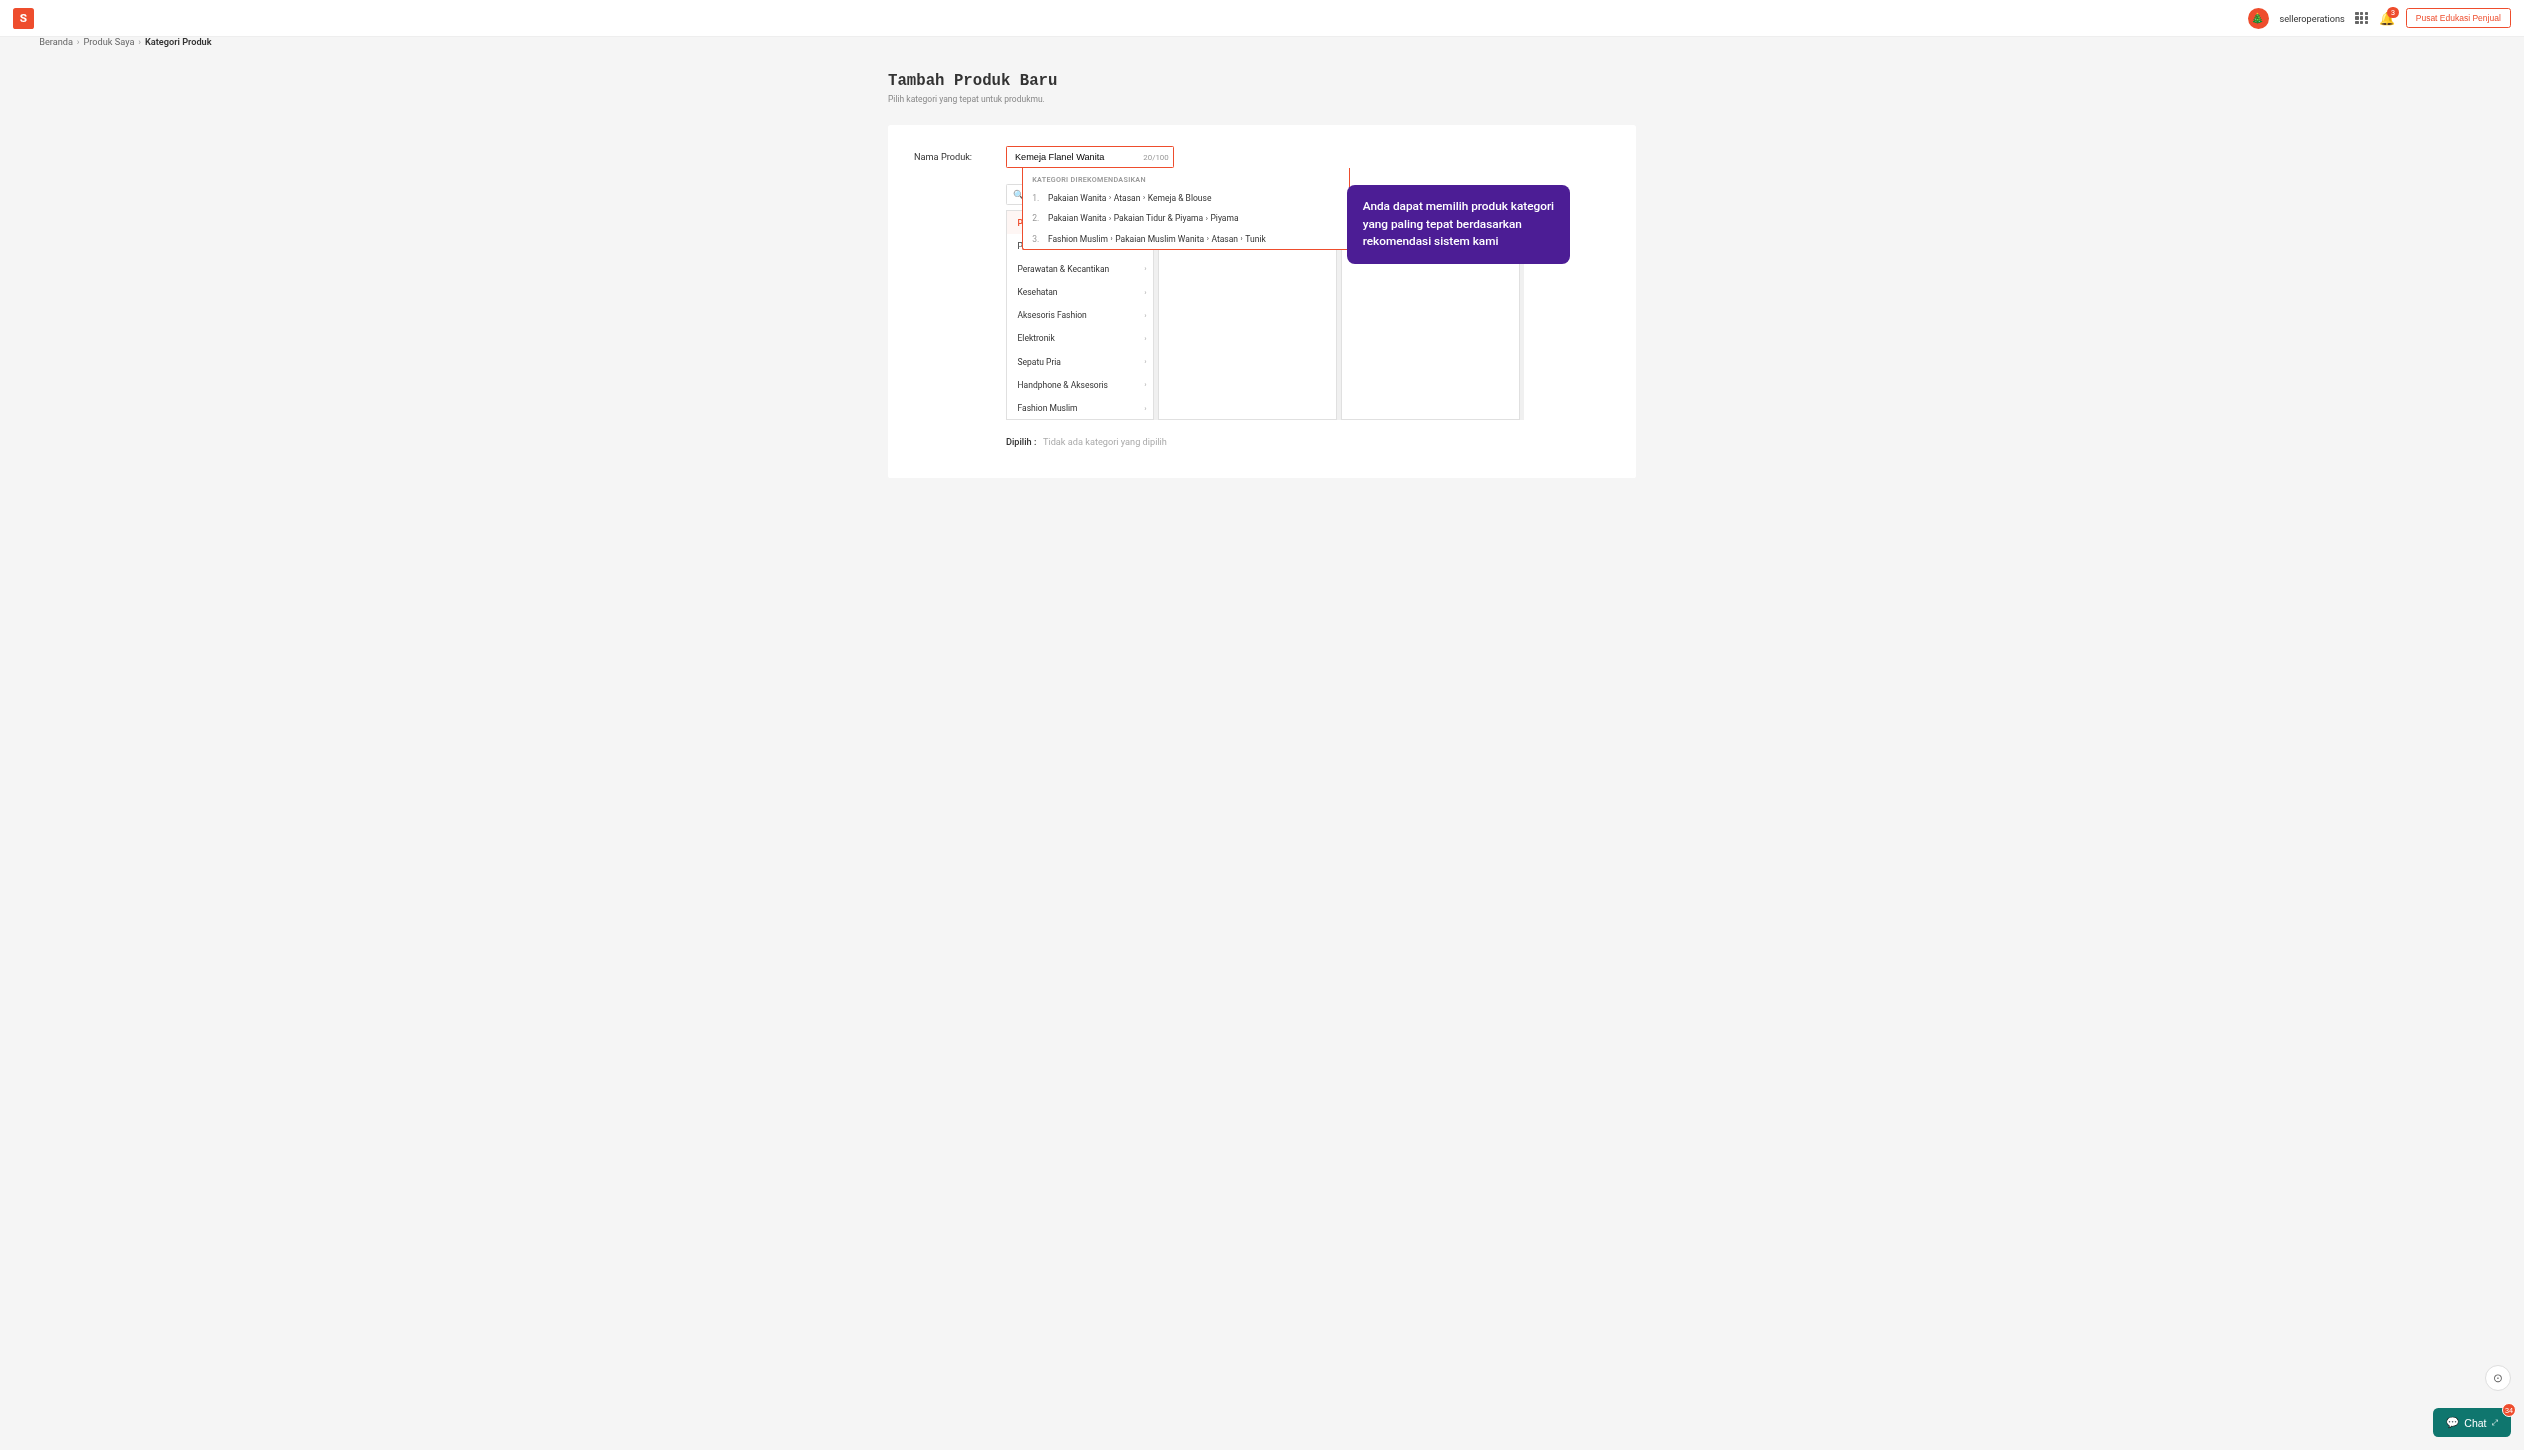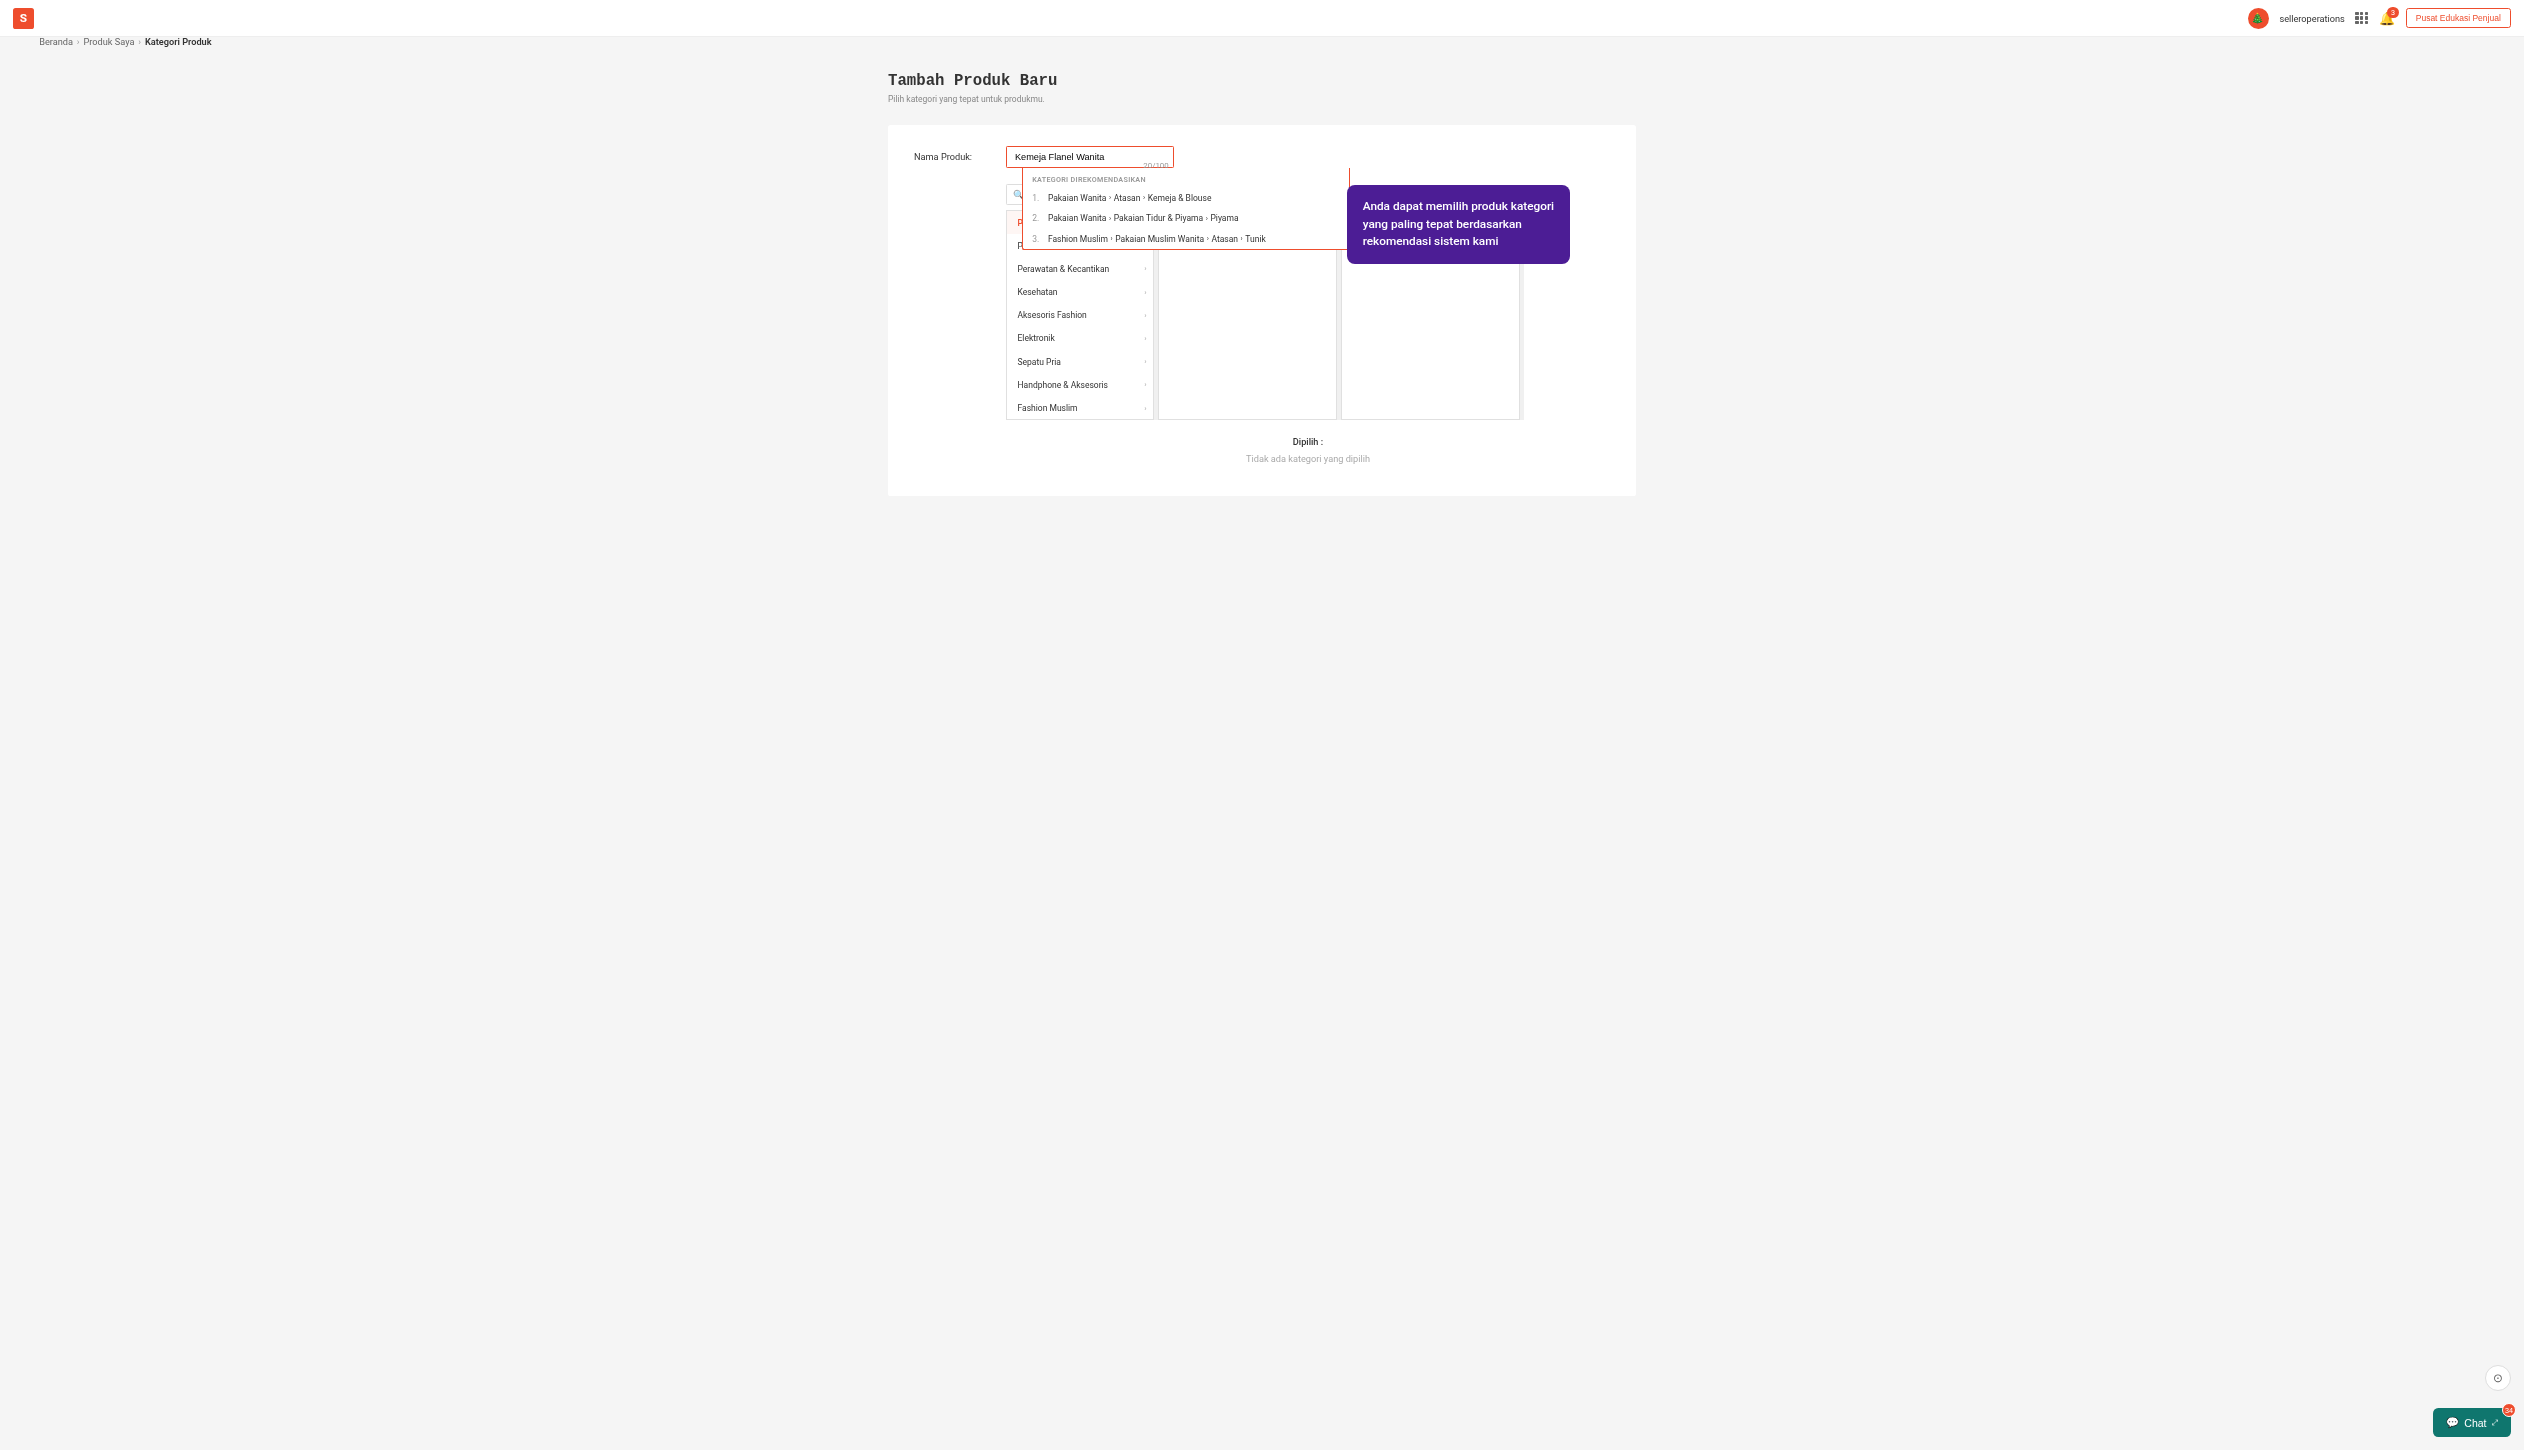--- a/index.html
+++ b/index.html
@@ -179,21 +179,20 @@
       outline: none;
     }
 
     .char-count {
       position: absolute;
       right: 5.2px;
       top: 50%;
       transform: translateY(-50%);
       font-size: 7.9px;
       color: #999;
-      margin-top: 8px;
     }
 
     
     .suggestions-dropdown {
       position: absolute;
       top: 100%;
       left: 16px;
       width: 328px;
       background: white;
       border: 1.3px solid #ee4d2d;
@@ -316,21 +315,20 @@
       font-weight: 500;
     }
 
     
     .dipilih-row {
       display: flex;
       align-items: center;
       gap: 6.6px;
       padding: 13px 0;
       margin-top: 5.2px;
-      flex-direction: column;
     }
     .dipilih-label {
       font-size: 9.2px;
       color: #333;
       font-weight: 500;
     }
     .dipilih-value {
       font-size: 9.2px;
       color: #aaa;
     }

